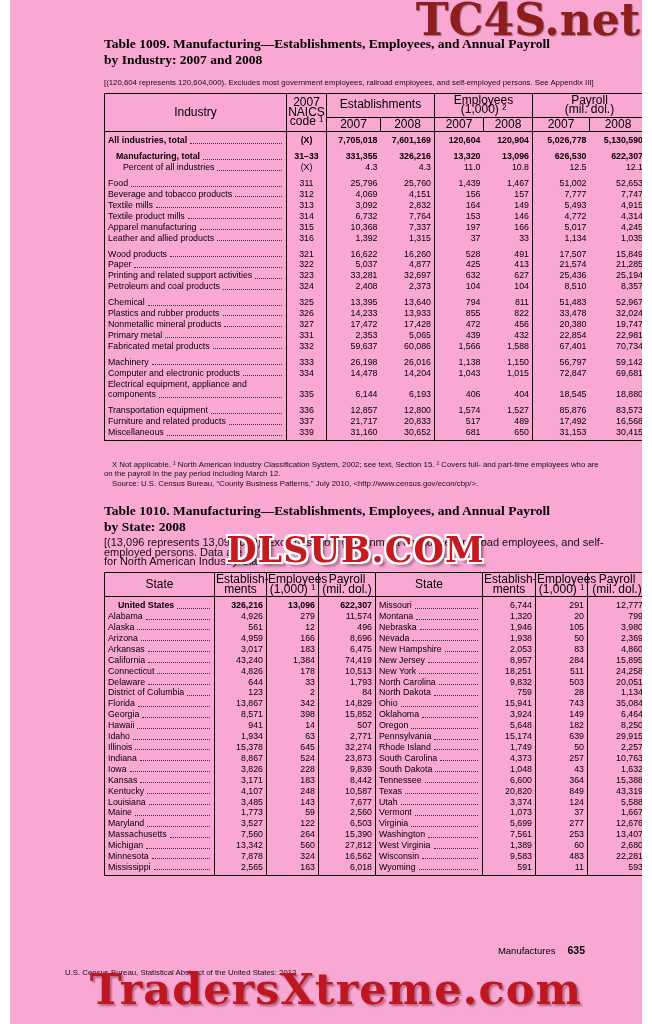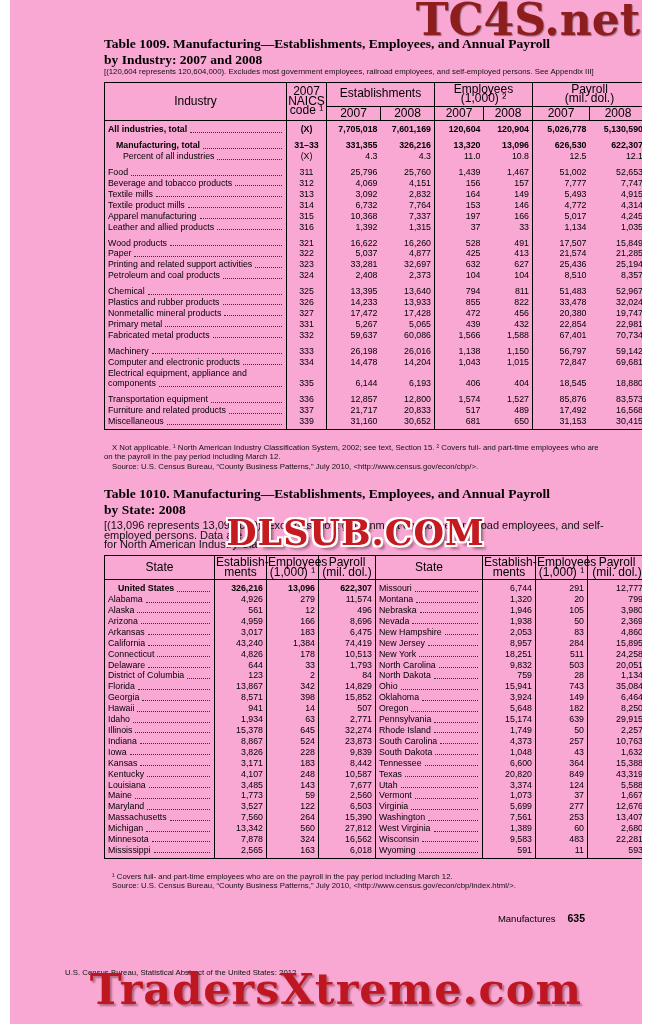--- a/index.html
+++ b/index.html
@@ -5,21 +5,21 @@
   * { margin:0; padding:0; box-sizing:border-box; }
   html,body { background:#ffffff; }
   .page {
     position:relative; width:632px; height:1024px; margin:0 auto;
     background:#f9a8d4; overflow:hidden;
     font-family:"Liberation Sans", sans-serif; color:#111;
   }
   .content { position:absolute; left:55px; top:36px; width:542px;padding-left:39px; }
 
   .tbl-title { font-family:"Liberation Serif", serif; font-weight:bold; font-size:13.5px; line-height:15.5px; color:#000; }
-  .tbl-note { font-size:7.8px; line-height:9.6px; margin-top:0; color:#111; }
+  .tbl-note { font-size:7.8px; line-height:9.6px; margin-top:11px; color:#111; }
   .note-wrap { position:relative; margin-top:4px; }
   .note-wrap .nline { font-size:11px; line-height:9.6px; }
 
   table.data { border-collapse:collapse; table-layout:fixed; width:100%; margin-top:5px; font-size:8.8px; color:#000; border:1px solid #000; }
   table.data th { font-weight:normal; font-size:12px; line-height:9.6px; text-align:center; vertical-align:middle; border:1px solid #000; padding:2px 1px; }
   .ml { white-space:pre-line; }
   table.data td { vertical-align:bottom; line-height:10.9px; padding:0 3px; }
   td.c-num { text-align:right; }
   td.c-code { text-align:center; border-left:1px solid #000; }
   td.gb { border-left:1px solid #000; }
@@ -27,37 +27,37 @@
   tr.bold td, td.bold { font-weight:bold; }
   tbody tr:first-child td { padding-top:3px; }
   tbody tr:last-child td { padding-bottom:2px; }
 
   .lead { display:flex; align-items:flex-end; overflow:hidden; }
   .lead .dots { flex:1 1 auto; min-width:5px; border-bottom:1px dotted #333; margin:0 1px 2.5px 3px; }
   .ind1 .lead, .ind1 > div { padding-left:8px; }
   .ind2 .lead { padding-left:15px; }
   td.us .lead { padding-left:10px; }
 
-  .fnotes { margin-top:13px; font-size:7.8px; line-height:9.4px; color:#111; }
+  .fnotes { margin-top:19px; font-size:7.8px; line-height:9.4px; color:#111; }
   .fnotes p { margin:0; text-indent:8px; }
   .section2 { margin-top:15px; }
 
   .wm { position:absolute; font-family:"DejaVu Serif", serif; font-weight:bold; white-space:nowrap; z-index:5; pointer-events:none; }
   .wm-top { top:-6px; right:2px; font-size:44px; color:#8e1d1d; text-shadow:1px 1px 1px rgba(70,60,60,0.55); }
   .wm-middle {
     left:50%; top:-9px; transform:translateX(-50%);
     font-size:35px; letter-spacing:1px; color:#c41a20;
     text-shadow:
       -2px -2px 0 #fff, 2px -2px 0 #fff, -2px 2px 0 #fff, 2px 2px 0 #fff,
       -2px 0 0 #fff, 2px 0 0 #fff, 0 -2px 0 #fff, 0 2px 0 #fff,
       4px 4px 3px rgba(30,0,0,0.45);
   }
   .wm-bottom { left:50%; top:964px; transform:translateX(-48%); font-size:43px; letter-spacing:1px; color:#bf1722; text-shadow:2px 2px 2px rgba(70,10,10,0.4); }
 
-  .page-ref { position:absolute; right:57px; top:912px; font-size:9.5px; color:#000; }
+  .page-ref { position:absolute; right:57px; top:944px; font-size:9.5px; color:#000; }
   .page-ref .pg { font-weight:bold; font-size:10.5px; margin-left:12px; }
   .bureau-line { position:absolute; left:55px; top:968px; font-size:7.8px; color:#111; z-index:1; }
 </style>
 </head>
 <body>
 
 <div class="page">
 
   <div class="wm wm-top">TC4S.net</div>
 
@@ -344,21 +344,21 @@
               <td class="c-num">19,747</td>
             </tr>
             <tr class="">
               <td class="c-label">
                 <div class="lead">
                   <span>Primary metal</span>
                   <span class="dots"></span>
                 </div>
               </td>
               <td class="c-code">331</td>
-              <td class="c-num gb">5,267</td>
+              <td class="c-num gb">2,353</td>
               <td class="c-num">5,065</td>
               <td class="c-num gb">439</td>
               <td class="c-num">432</td>
               <td class="c-num gb">22,854</td>
               <td class="c-num">22,981</td>
             </tr>
             <tr class="">
               <td class="c-label">
                 <div class="lead">
                   <span>Fabricated metal products</span>
@@ -1010,24 +1010,20 @@
                   <span class="dots"></span>
                 </div>
               </td>
               <td class="c-num gb">591</td>
               <td class="c-num gb">11</td>
               <td class="c-num gb">593</td>
             </tr>
           </tbody>
       </table>
 
-      <div class="fnotes">
-        <p>¹ Covers full- and part-time employees who are on the payroll in the pay period including March 12.</p>
-        <p>Source: U.S. Census Bureau, “County Business Patterns,” July 2010, &lt;http://www.census.gov/econ/cbp/index.html/&gt;.</p>
-      </div>
     </section>
 
   </div>
 
   <div class="page-ref">
     <span>Manufactures</span><span class="pg">635</span>
   </div>
   <div class="bureau-line">U.S. Census Bureau, Statistical Abstract of the United States: 2012</div>
   <div class="wm wm-bottom">TradersXtreme.com</div>
 

